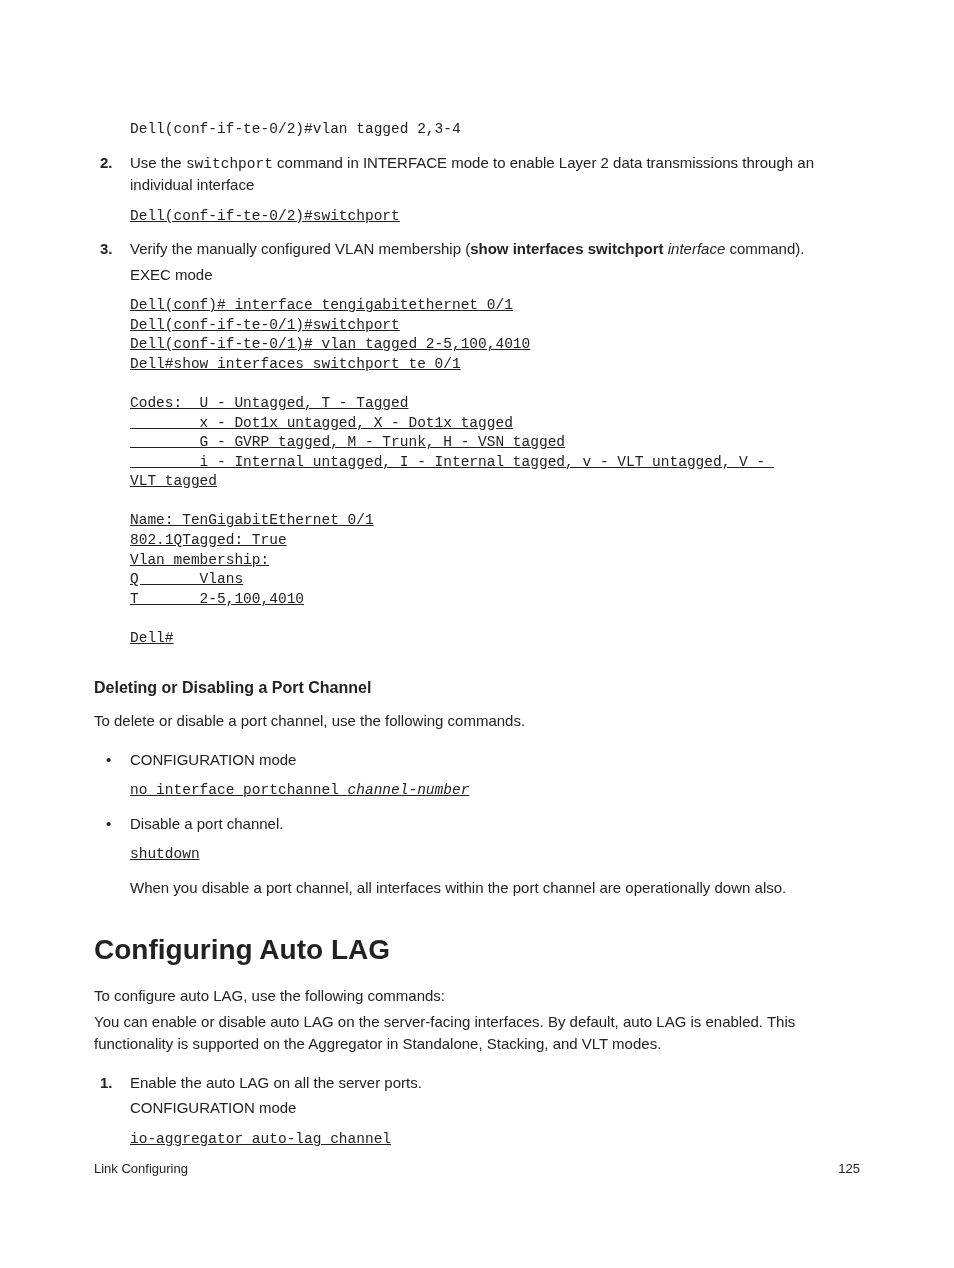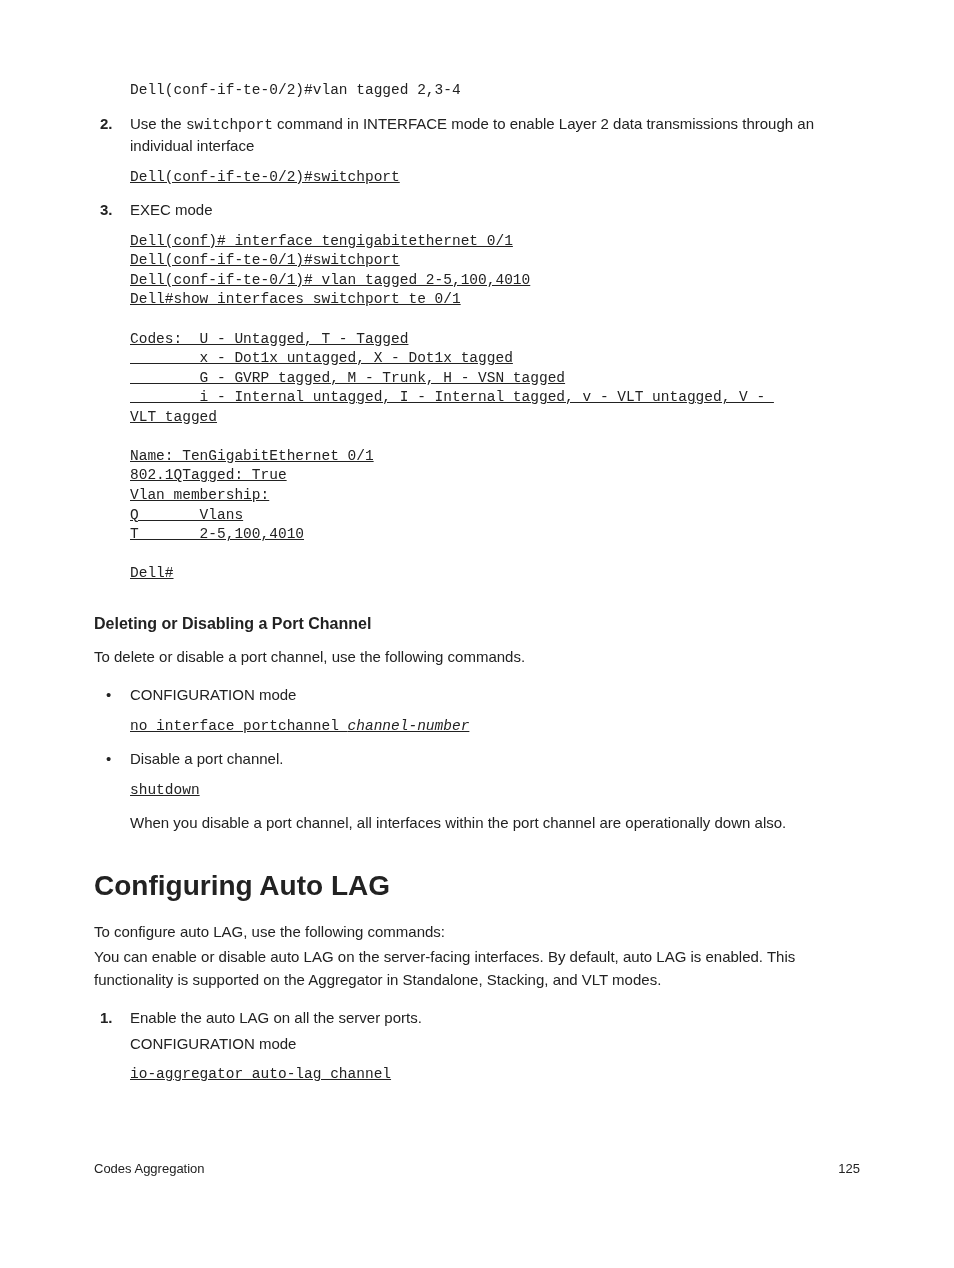--- a/index.html
+++ b/index.html
@@ -8,21 +8,21 @@
       line-height: 1.5;
       color: #222;
       background: #fff;
       margin: 0;
       padding: 0;
     }
     .page {
       width: 954px;
       height: 1268px;
       box-sizing: border-box;
-      padding: 71px 94px 40px 94px;
+      padding: 110px 94px 40px 94px;
       position: relative;
     }
     .mono {
       font-family: Liberation Mono, monospace;
       font-size: 14.5px;
       white-space: pre;
       line-height: 1.35;
       text-align: center;
     }
     .codeblock {
@@ -94,20 +94,23 @@
   <ol class="steps" start="2">
     <li>
       <span class="num">2.</span>
       <div class="para">
         <span>Use the </span><span class="mono">switchport</span><span> command in INTERFACE mode to enable Layer 2 data transmissions through an individual interface</span>
       </div>
       <div class="codeblock noindent" style="margin-left:0;">Dell(conf-if-te-0/2)#switchport</div>
     </li>
     <li>
       <span class="num">3.</span>
+      <div class="para">
+        <span>Verify the manually configured VLAN membership (</span><span class="bold">show interfaces switchport</span> <span class="italic">interface</span><span> command).</span>
+      </div>
       <div class="para">EXEC mode</div>
       <div class="codeblock noindent" style="margin-left:0;">Dell(conf)# interface tengigabitethernet 0/1
 Dell(conf-if-te-0/1)#switchport
 Dell(conf-if-te-0/1)# vlan tagged 2-5,100,4010
 Dell#show interfaces switchport te 0/1
 
 Codes:  U - Untagged, T - Tagged
         x - Dot1x untagged, X - Dot1x tagged
         G - GVRP tagged, M - Trunk, H - VSN tagged
         i - Internal untagged, I - Internal tagged, v - VLT untagged, V - 
@@ -147,16 +150,16 @@
   <ol class="steps">
     <li>
       <span class="num">1.</span>
       <div class="para">Enable the auto LAG on all the server ports.</div>
       <div class="para">CONFIGURATION mode</div>
       <div class="codeblock noindent" style="margin-left:0;">io-aggregator auto-lag channel</div>
     </li>
   </ol>
 
   <div class="footer">
-    <span>Codes Aggregation</span>
+    <span>Link Configuring</span>
     <span>125</span>
   </div>
 </div>
 
 </body></html>

